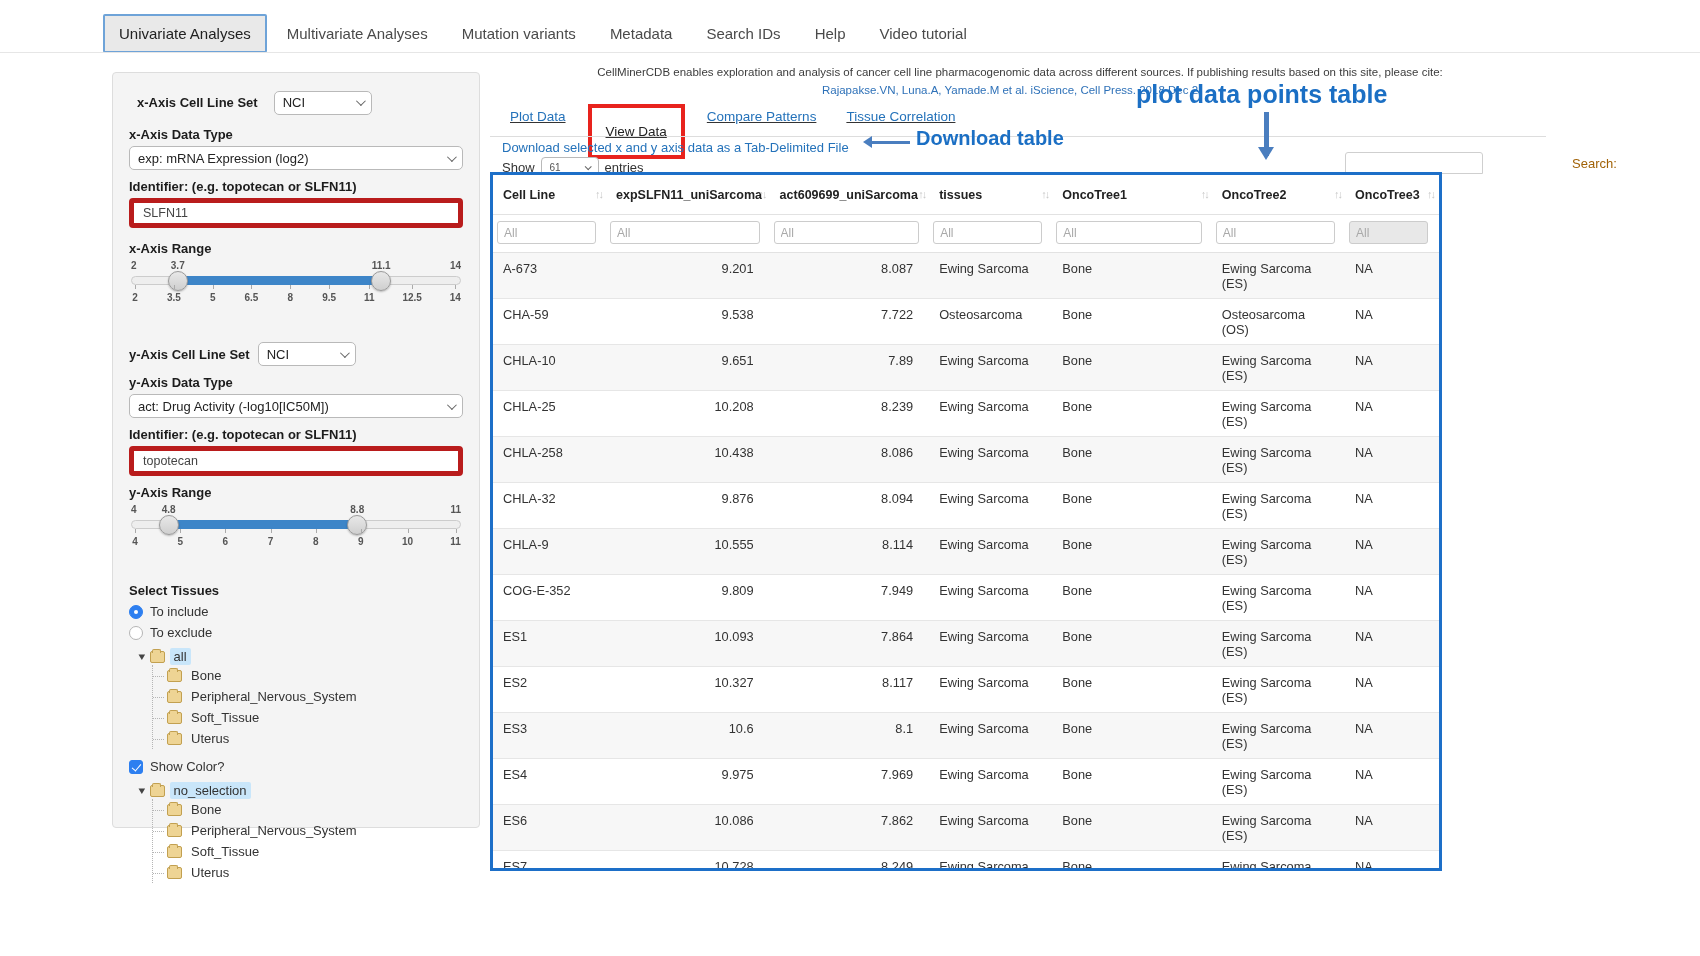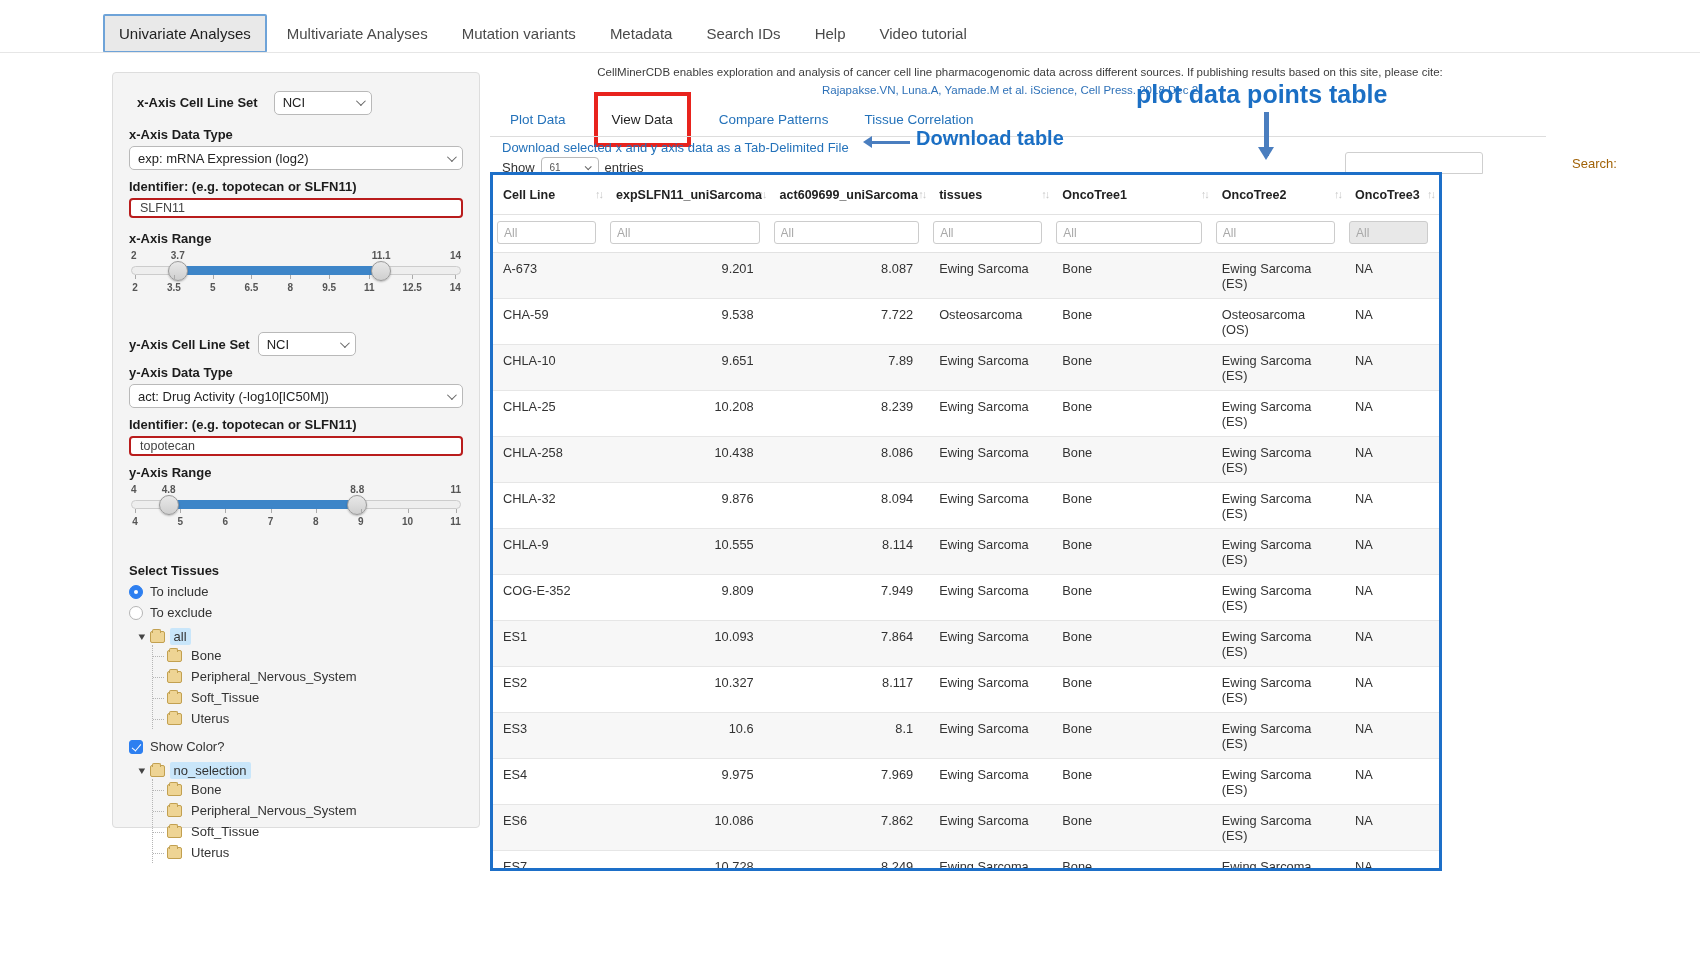--- a/index.html
+++ b/index.html
@@ -19,21 +19,21 @@
     border:1px solid #ddd; border-radius:4px; padding:14px 16px; }
   .side-label { font-weight:bold; color:#1c1c1c; margin:9px 0 4px; }
   .inline-row { display:flex; align-items:center; gap:8px; margin-bottom:2px; }
   .select { background:#fff; border:1px solid #b9b9b9; border-radius:5px; height:24px;
     display:flex; align-items:center; justify-content:space-between; padding:0 8px; cursor:pointer;
     color:#222; }
   .select.small { width:98px; }
   .select.full { width:100%; margin-bottom:4px; }
   .chev { width:7px; height:7px; border-right:1.6px solid #666; border-bottom:1.6px solid #666;
     transform:rotate(45deg) translateY(-2px); margin-left:8px; flex:none; }
-  .text-input { width:100%; height:20px; background:#fff; border:2px solid #b91c1c; border-radius:4px;
+  .text-input { width:100%; height:30px; background:#fff; border:5px solid #b91c1c; border-radius:4px;
     padding:0 9px; font-size:12.5px; color:#444; font-family:inherit; }
 
   
   .slider { position:relative; height:52px; margin:4px 2px 0 2px; }
   .sl-top { position:relative; height:14px; font-size:10px; font-weight:bold; color:#555; }
   .sl-top span { position:absolute; top:0; }
   .sl-track { position:relative; height:9px; background:#eee; border:1px solid #ccc; border-radius:5px;
     margin-top:2px; }
   .sl-range { position:absolute; top:-1px; height:9px; background:#3d85c8; }
   .sl-handle { position:absolute; top:3px; width:20px; height:20px; border-radius:50%;
@@ -68,21 +68,21 @@
   .tree-label.hl { background:#c9e6fa; border-radius:2px; }
   .tree-children { list-style:none; margin-left:13px; border-left:1px dotted #b5b5b5; }
   .tree-children li { display:flex; align-items:center; gap:5px; padding:2px 0; position:relative;
     padding-left:14px; cursor:pointer; }
   .tree-children li::before { content:""; position:absolute; left:0; top:50%; width:11px; height:1px;
     border-top:1px dotted #b5b5b5; }
 
   
   #citation1 { left:490px; top:66px; width:1060px; text-align:center; font-size:11.5px; color:#3c3c3c; }
   #citation2 { left:480px; top:84px; width:1060px; text-align:center; font-size:11.5px; color:#2e71b8; }
-  #view-tabs { left:502px; top:104px; display:flex; align-items:center; gap:20px; height:30px; }
+  #view-tabs { left:502px; top:104px; display:flex; align-items:flex-start; gap:14px; height:30px;text-decoration:underline; }
   .vtab { color:#2472ba; font-size:13.5px; padding:5px 8px; cursor:pointer; white-space:nowrap; }
   .vtab.active { color:#222; }
   .red-box { border:4px solid #e8231d; padding:16px 6px; }
   #tabs-rule { left:490px; top:136px; width:1056px; height:1px; background:#ddd; }
   #download-link { left:502px; top:140px; color:#2472ba; font-size:13px; cursor:pointer; }
   #show-row { left:502px; top:157px; display:flex; align-items:center; gap:6px; }
   .select.tiny { width:58px; height:21px; font-size:10px; color:#555; border-radius:4px; }
   #search-box { left:1345px; top:152px; width:138px; height:22px; border:1px solid #cfcfcf;
     border-radius:3px 3px 0 0; background:#fff; font-family:inherit; padding:0 6px; }
   #search-label { left:1572px; top:156px; font-size:13px; color:#a16207; }

